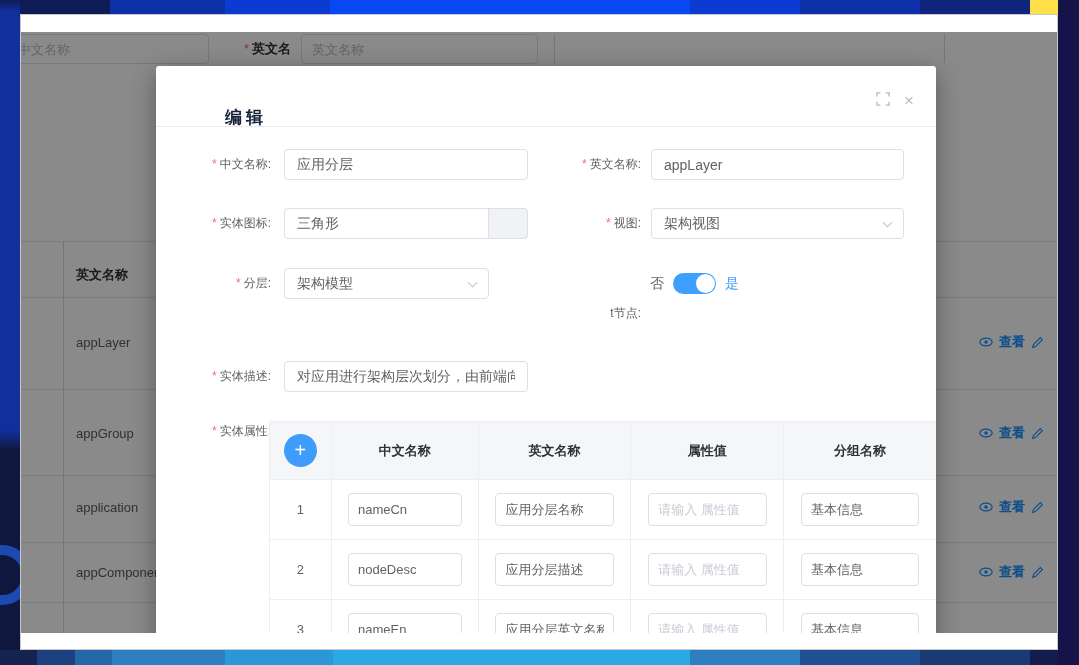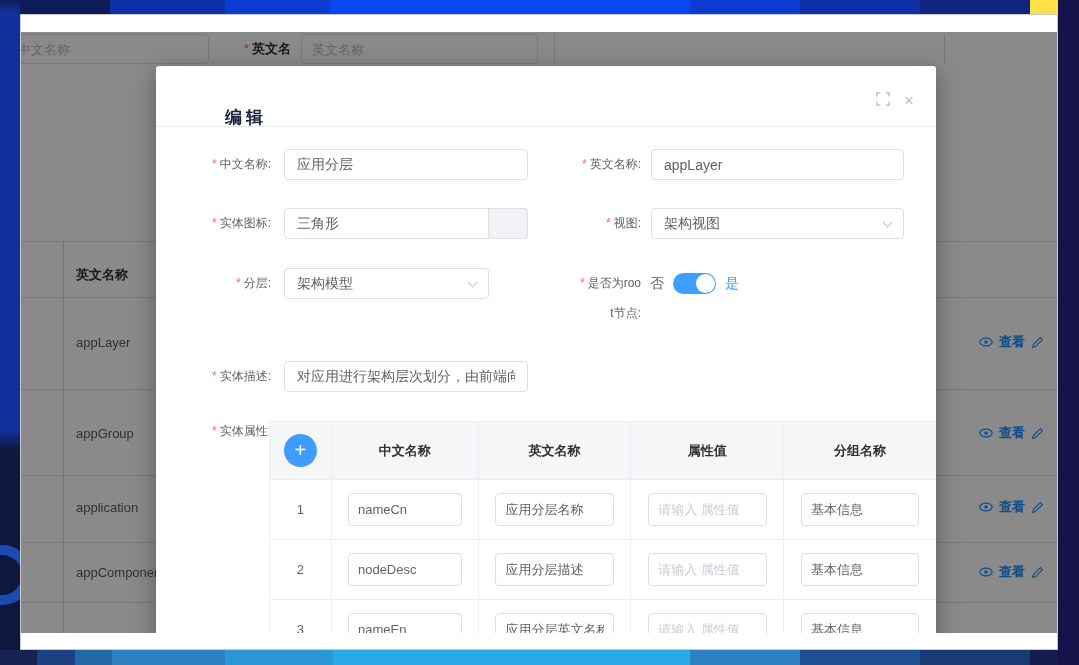--- a/index.html
+++ b/index.html
@@ -194,23 +194,20 @@
           <span class="chev"></span>
         </div>
 
         <div class="flabel" style="left:0;top:202px;width:115px;">
           <span class="req">*</span><span>分层:</span>
         </div>
         <div class="sel-wrap" style="left:128px;top:202px;width:205px;height:31px;">
           <input class="finput" value="架构模型" style="">
           <span class="chev"></span>
         </div>
-        <div class="flabel" style="left:370px;top:202px;width:115px;">
-          <span class="req">*</span><span>是否为roo</span>
-        </div>
         <div class="flabel" style="left:370px;top:232px;width:115px;">
           <span>t节点:</span>
         </div>
         <div class="toggle-row" style="left:494px;top:207px;">
           <span class="tog-off">否</span>
           <span class="toggle">
               <span class="knob"></span>
             </span>
           <span class="tog-on">是</span>
         </div>

